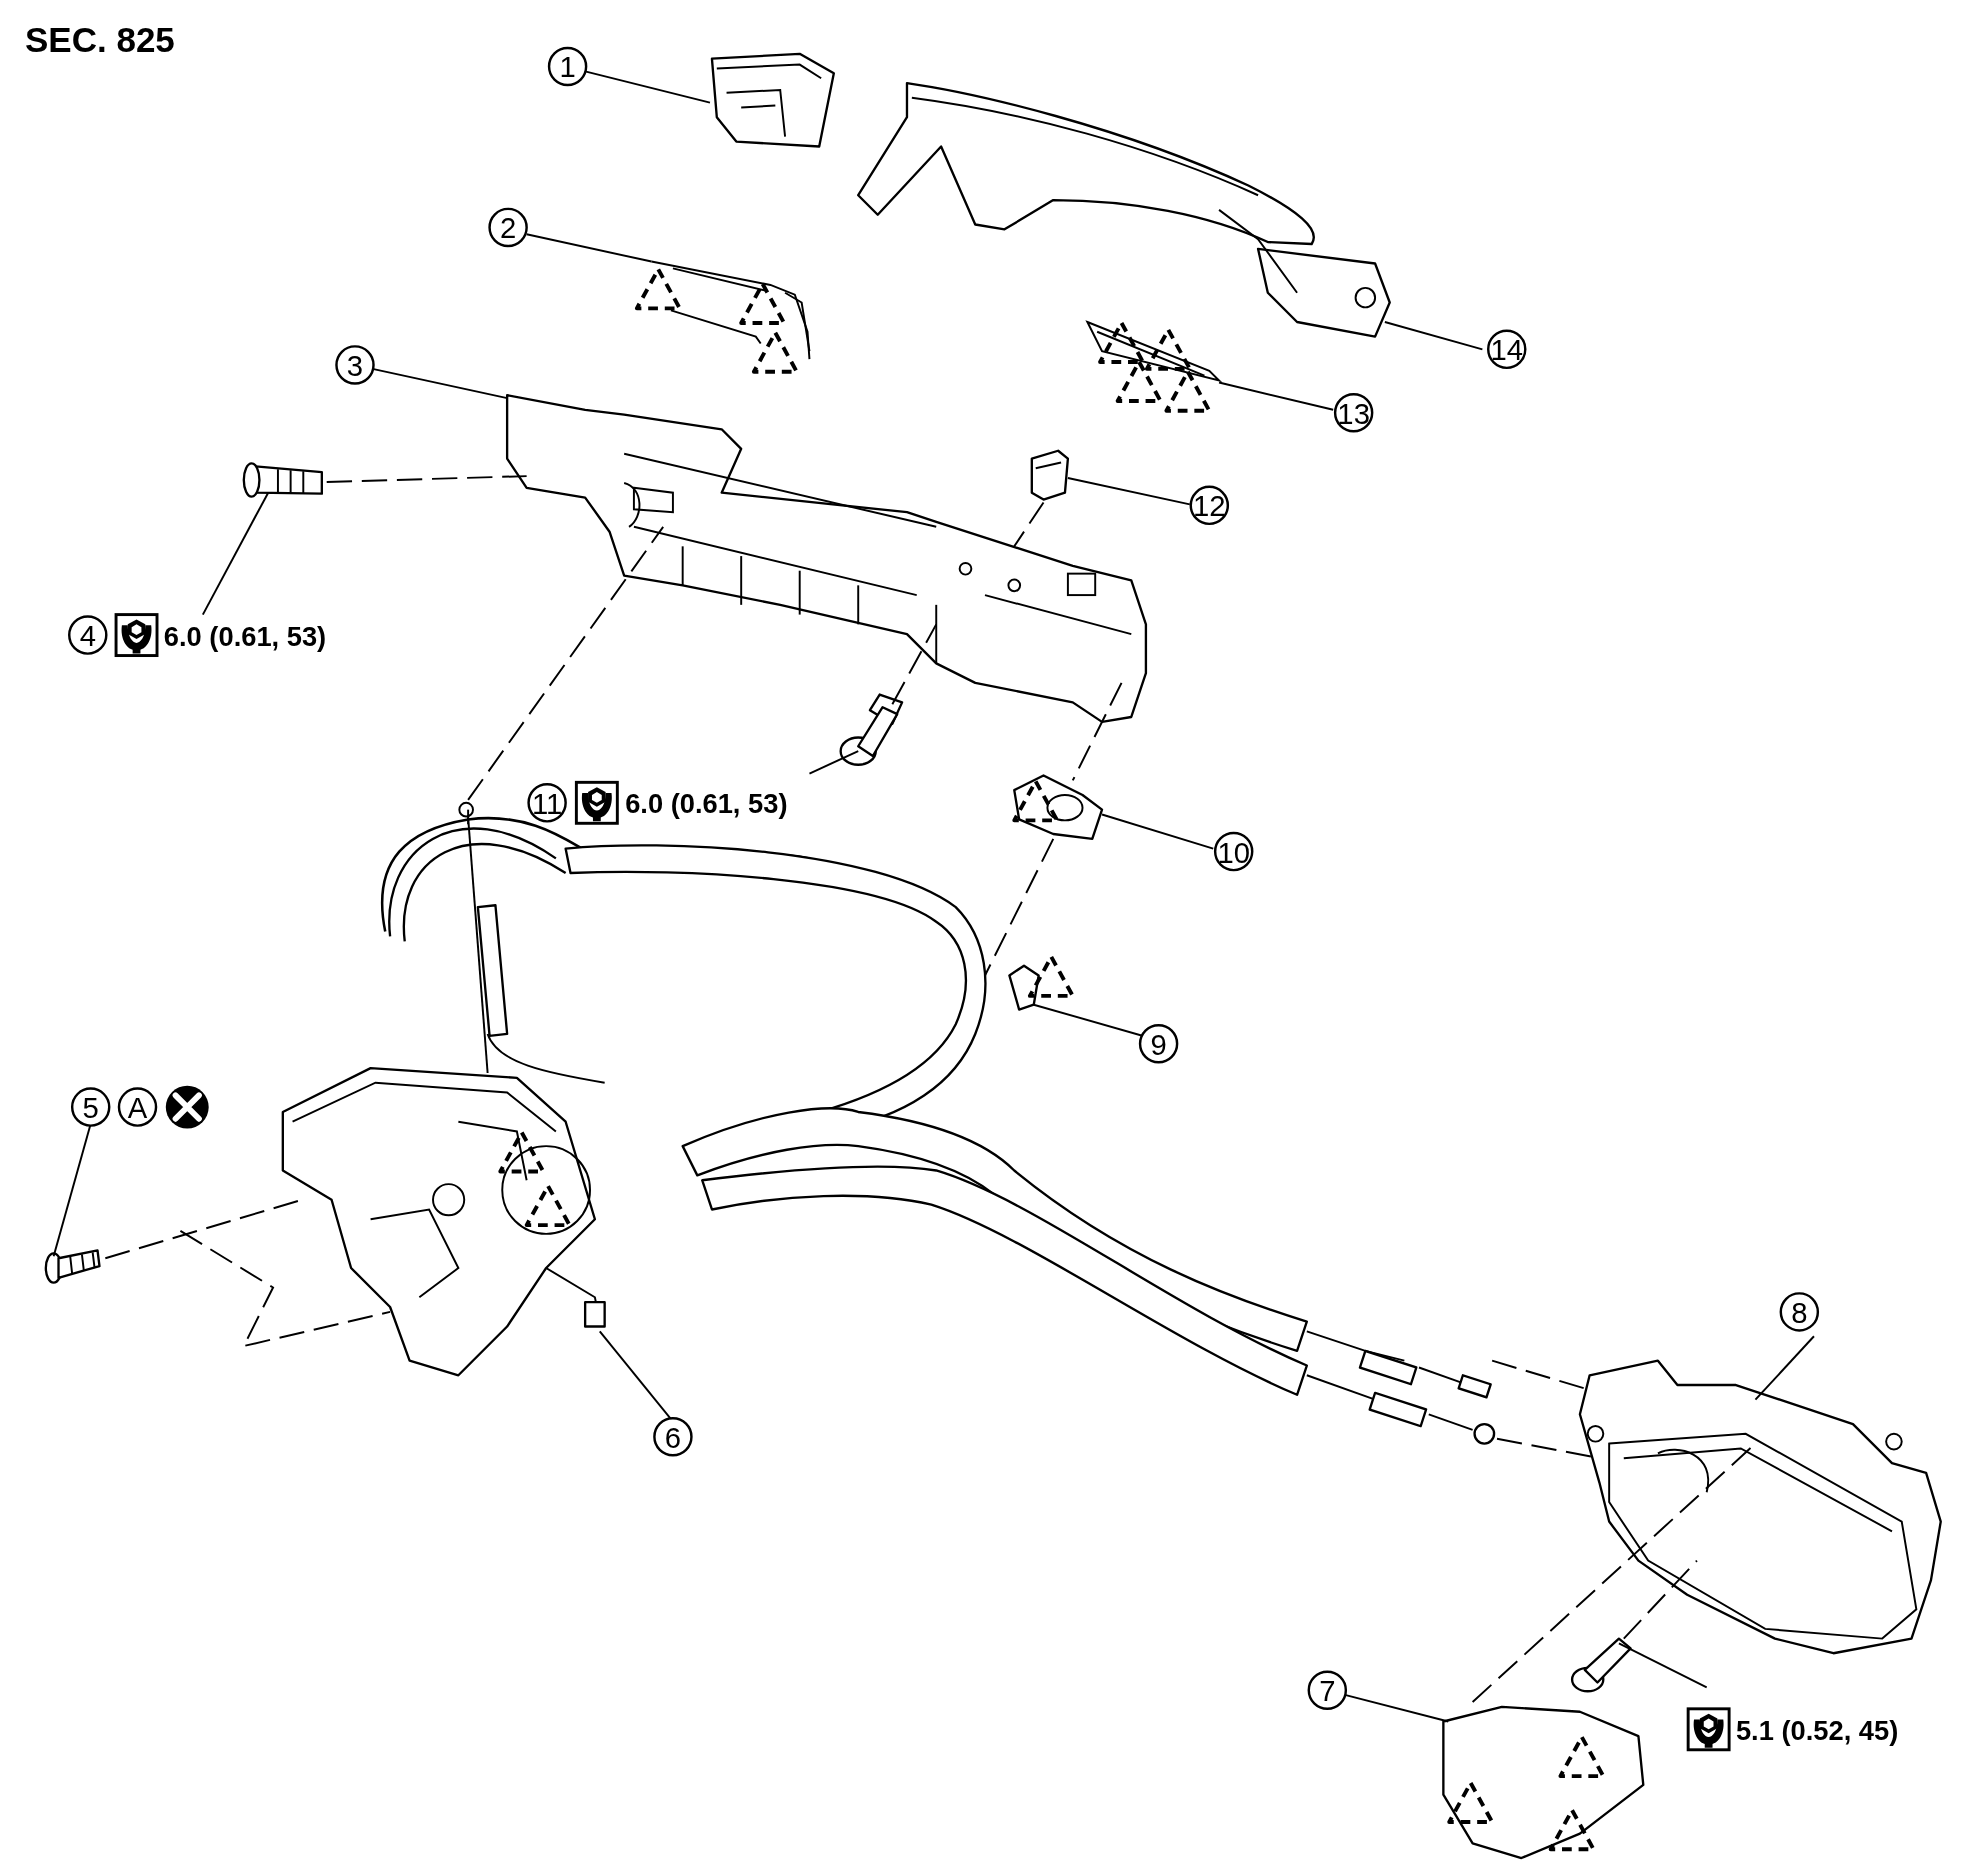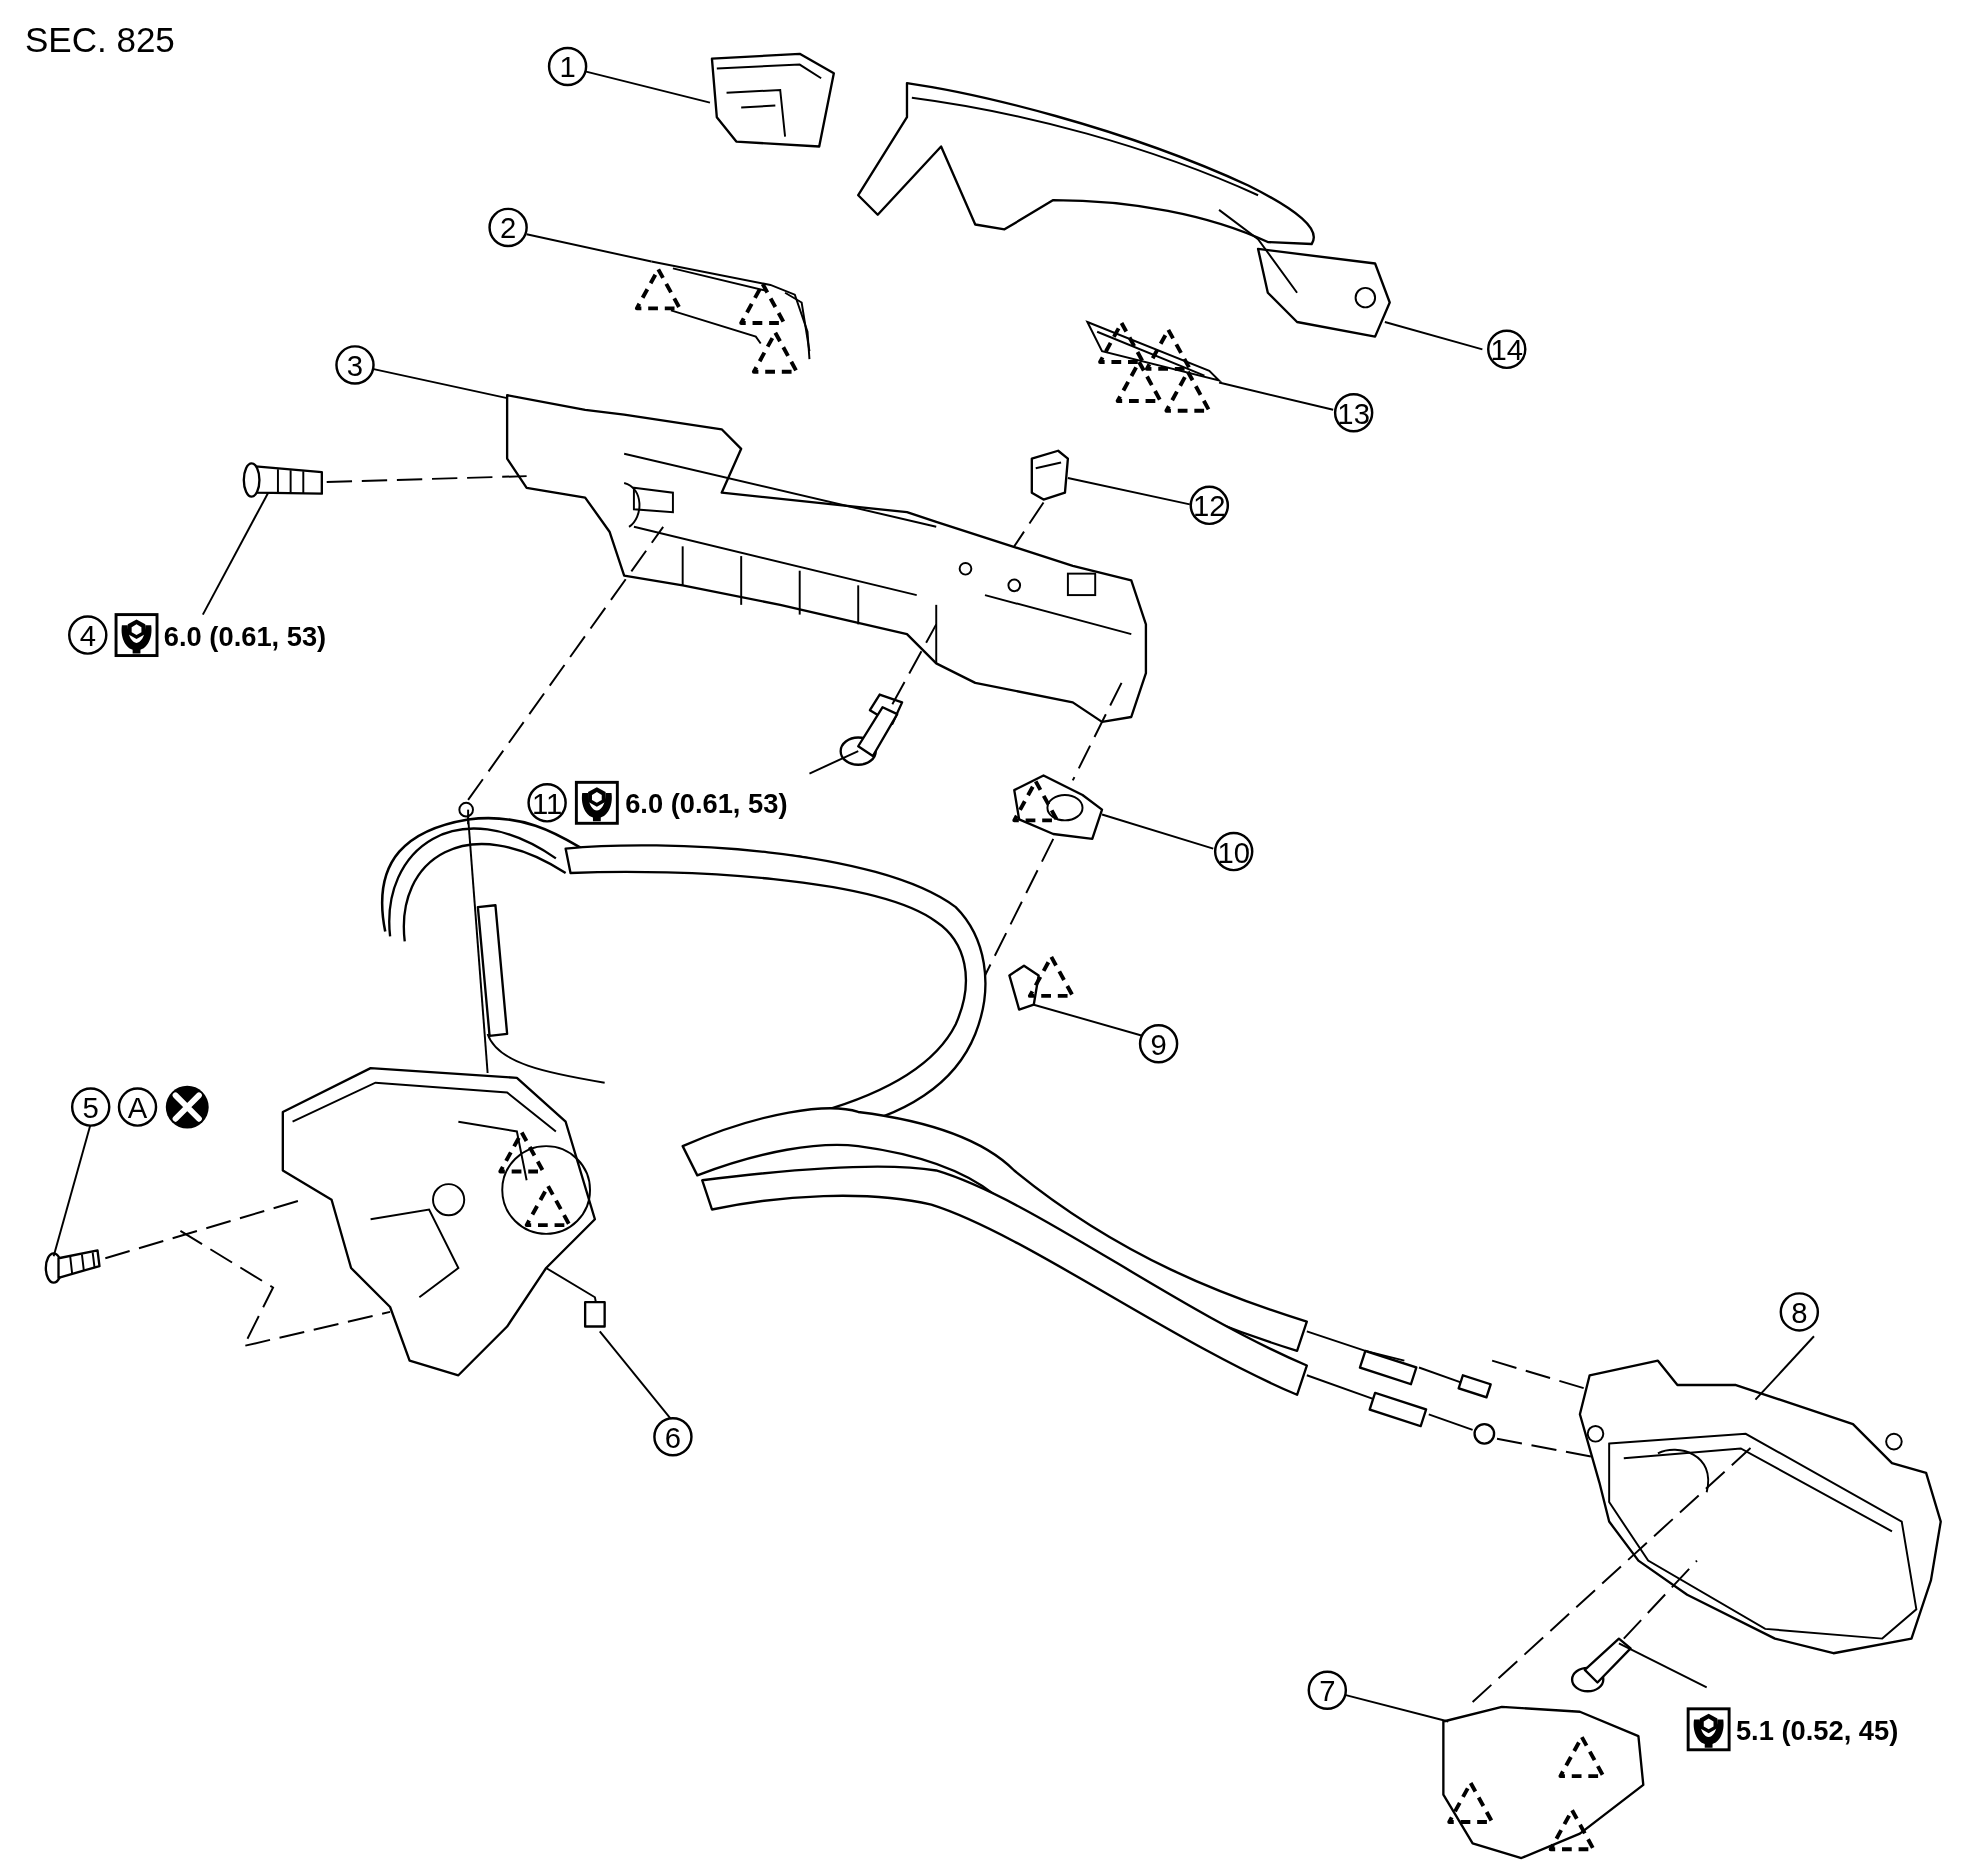--- a/index.html
+++ b/index.html
@@ -1,19 +1,19 @@
 <!DOCTYPE html>
 <html><head>
 <meta charset="utf-8">
 <style>
   html, body { margin: 0; padding: 0; background: #ffffff; }
   body { width: 1970px; height: 1867px; position: relative; overflow: hidden;
          font-family: "Liberation Sans", sans-serif; color: #000; }
   #canvas { position: absolute; left: 0; top: 0; width: 1970px; height: 1867px; }
-  .sec-title { position: absolute; left: 25px; top: 19.5px; font-weight: normal; font-size: 35px;
+  .sec-title { position: absolute; left: 25px; top: 19.5px; font-weight: bold; font-size: 35px;
                font-family: "Liberation Sans", sans-serif; }
   svg text { font-family: "Liberation Sans", sans-serif; }
   .callout-num { font-size: 30px; text-anchor: middle; dominant-baseline: central; }
   .torque-text { font-size: 28px; font-weight: bold; dominant-baseline: central; }
   .line { stroke: #000; stroke-width: 2.6; fill: none; }
   .thin { stroke: #000; stroke-width: 2; fill: none; }
   .part { stroke: #000; stroke-width: 2.4; fill: #fff; stroke-linejoin: round; }
   .dash { stroke: #000; stroke-width: 2; fill: none; stroke-dasharray: 26 10; }
   .tri { stroke: #000; stroke-width: 4; fill: none; stroke-dasharray: 10 7; stroke-linejoin: round; }
 </style>

